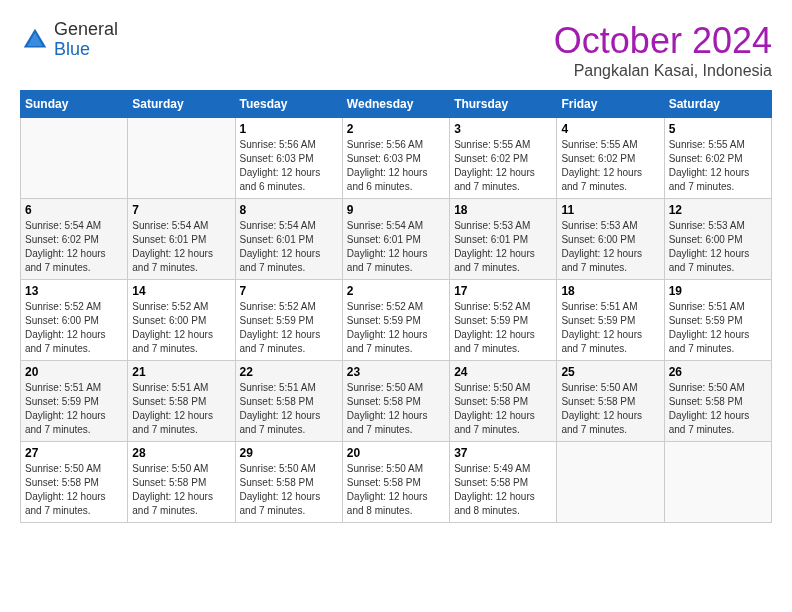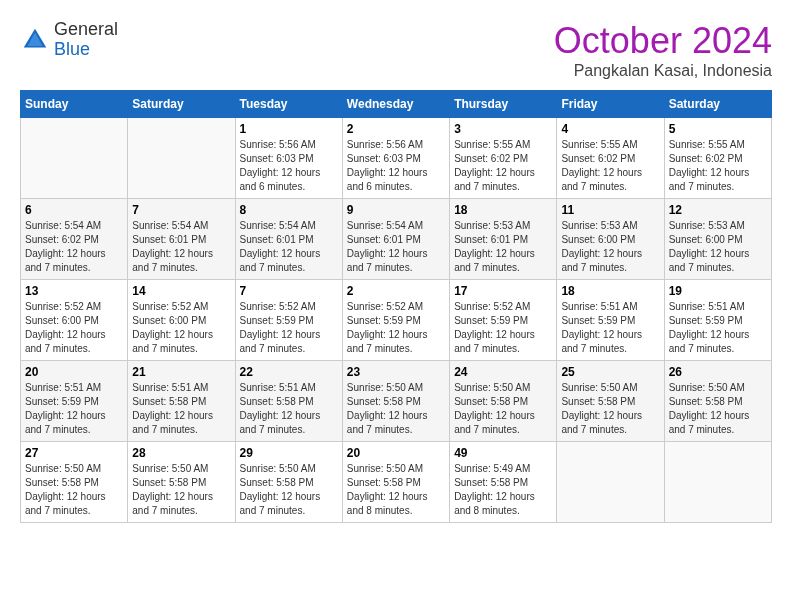--- a/index.html
+++ b/index.html
@@ -304,21 +304,21 @@
 Sunset: 5:58 PM
 Daylight: 12 hours and 7 minutes.</div>
         </td>
         <td>
           <span class="day-number">20</span>
           <div class="day-info" style="white-space: pre-wrap;">Sunrise: 5:50 AM
 Sunset: 5:58 PM
 Daylight: 12 hours and 8 minutes.</div>
         </td>
         <td>
-          <span class="day-number">49</span>
+          <span class="day-number">37</span>
           <div class="day-info" style="white-space: pre-wrap;">Sunrise: 5:49 AM
 Sunset: 5:58 PM
 Daylight: 12 hours and 8 minutes.</div>
         </td>
         <td class="empty-cell"></td>
         <td class="empty-cell"></td>
       </tr>
     </tbody>
 </table>
 

